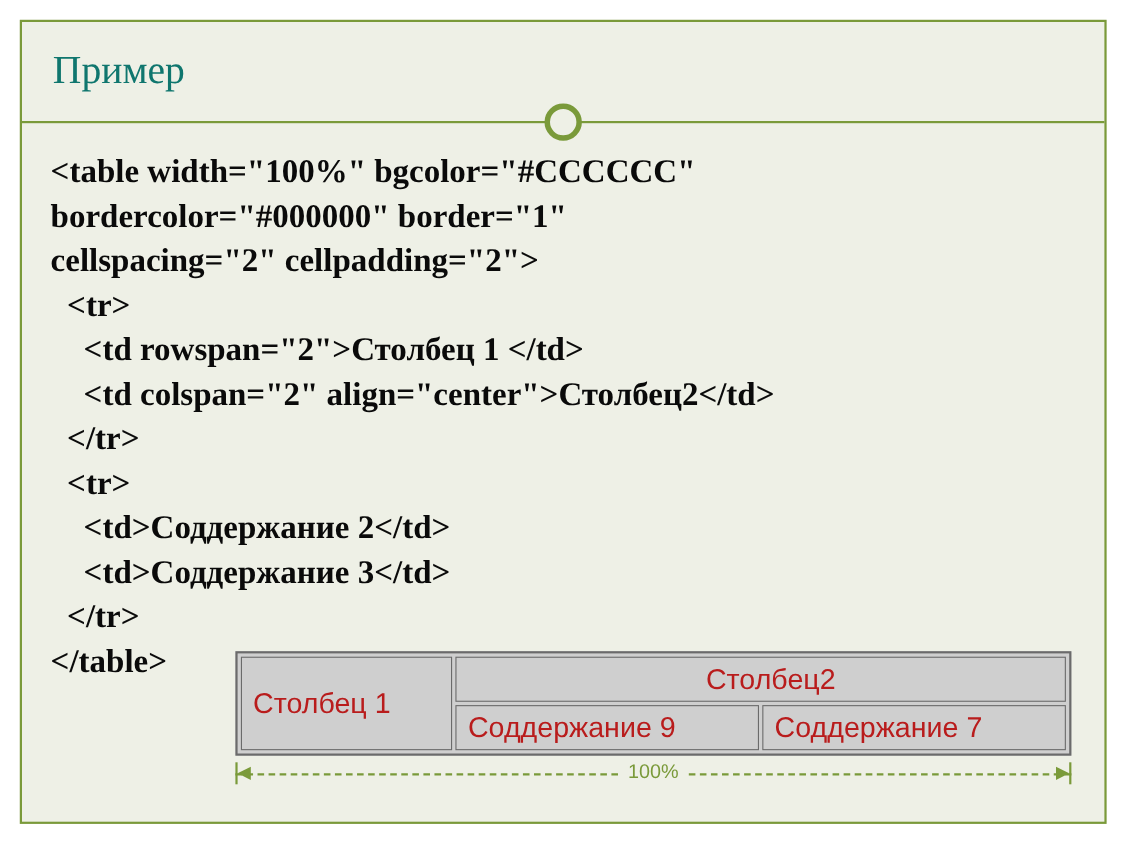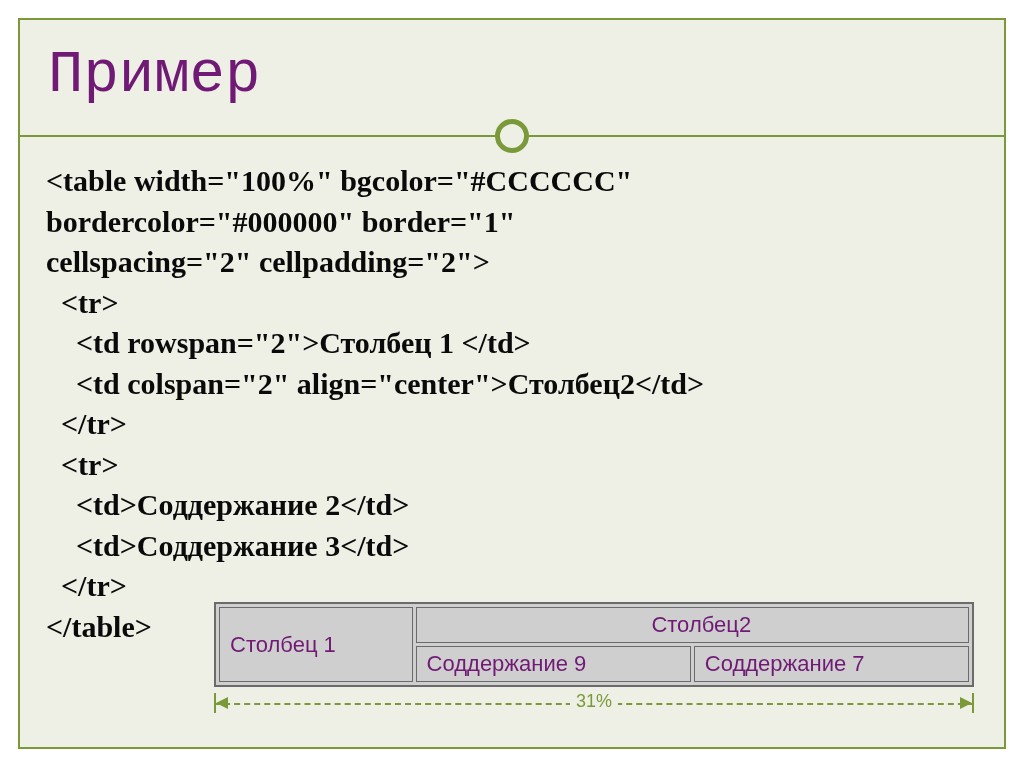--- a/index.html
+++ b/index.html
@@ -21,23 +21,23 @@
   .frame {
     box-sizing: border-box;
     width: 100%;
     height: 100%;
     border: 2px solid #7a9a3a;
     background: #eef0e6;
     position: relative;
     padding: 22px 26px 26px 26px;
   }
   .title {
-    font-size: 59px;
-    color: #701a75;
-    font-family: Liberation Mono, monospace;
+    font-size: 36px;
+    color: #0f766e;
+    font-family: Liberation Serif, serif;
     margin: 0 0 10px 2px;
     font-weight: normal;
   }
   .divider-wrap {
     position: relative;
     height: 34px;
     margin-bottom: 8px;
   }
   .divider-line {
     position: absolute;
@@ -74,22 +74,22 @@
     bottom: 28px;
     width: 760px;
   }
   .render-table {
     width: 100%;
     border: 2px solid #6b6b6b;
     background: #cfcfcf;
     border-collapse: separate;
     border-spacing: 3px;
     font-family: Arial, sans-serif;
-    font-size: 22px;
-    color: #701a75;
+    font-size: 26px;
+    color: #b91c1c;
   }
   .render-table td {
     border: 1px solid #6b6b6b;
     background: #cfcfcf;
     padding: 4px 10px;
   }
   .render-table td.center { text-align: center; padding-left: 28px; }
   .dim {
     position: relative;
     height: 28px;
@@ -167,18 +167,18 @@
           <td>Соддержание 7</td>
         </tr>
       </tbody>
         </table>
       <div class="dim">
         <div class="dim-line"></div>
         <div class="dim-tick-l"></div>
         <div class="dim-tick-r"></div>
         <div class="dim-arrow-l"></div>
         <div class="dim-arrow-r"></div>
-        <div class="dim-label">31%</div>
+        <div class="dim-label">100%</div>
       </div>
     </div>
 
   </div>
 </div>
 
 </body></html>

